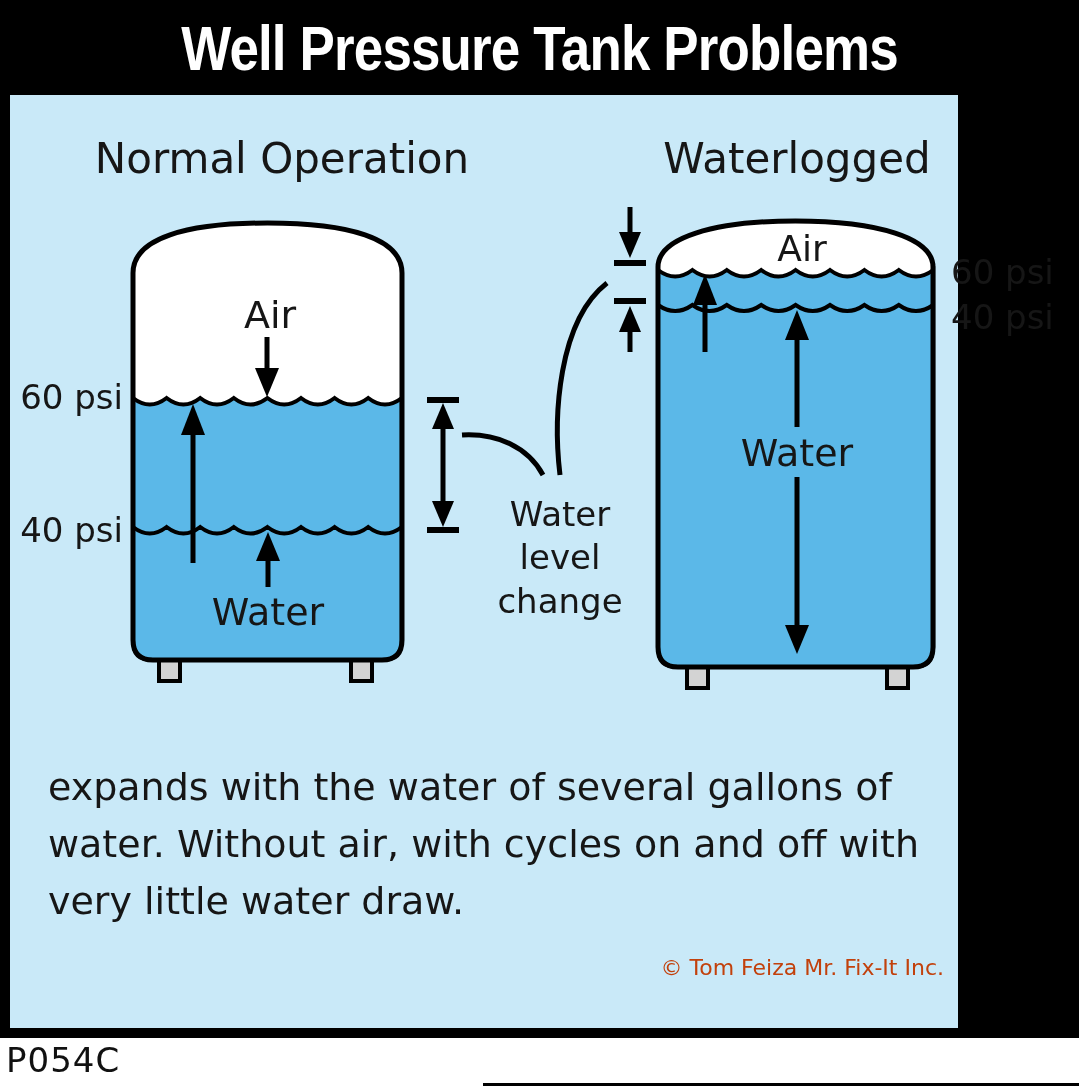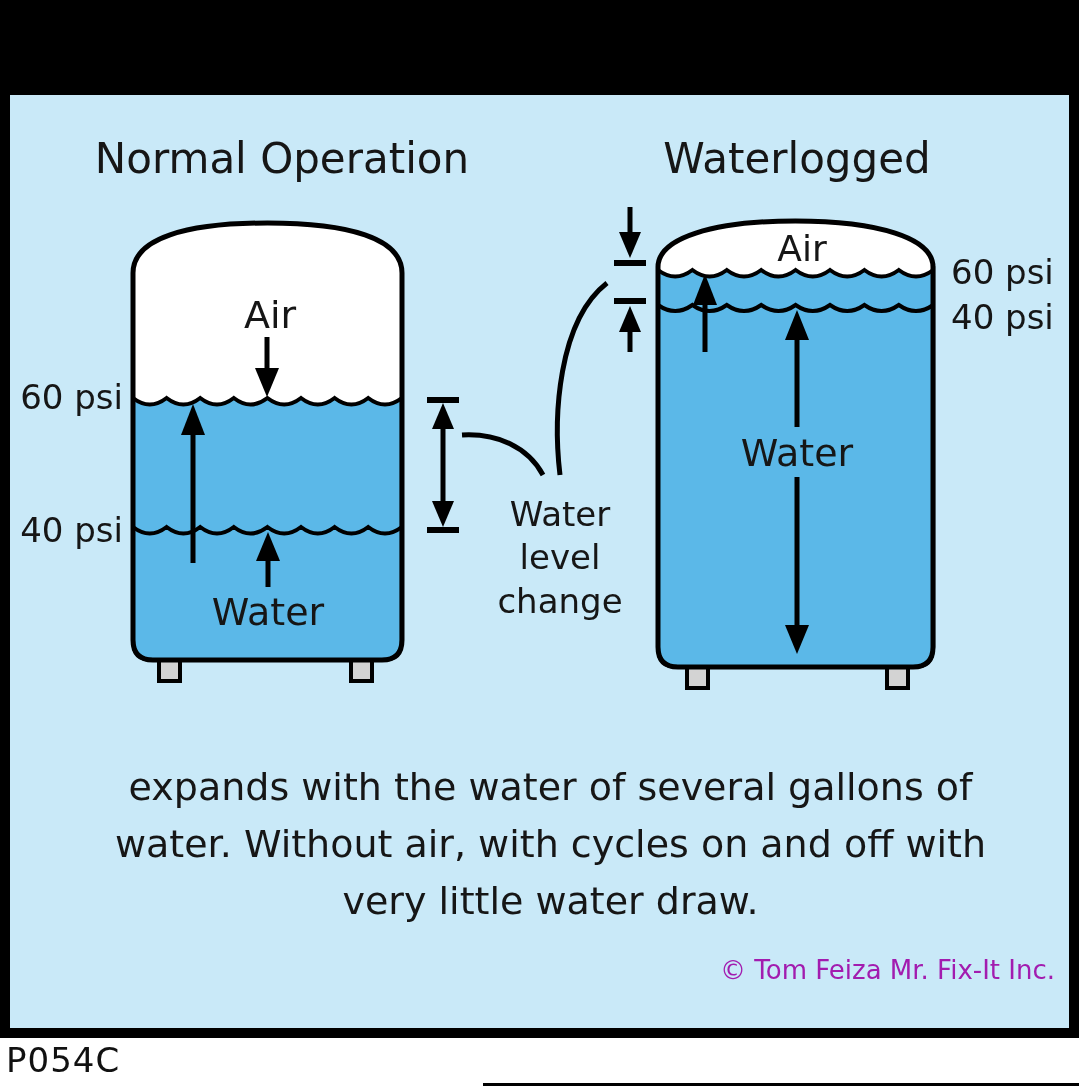--- a/index.html
+++ b/index.html
@@ -5,34 +5,37 @@
   html,body{margin:0;padding:0;}
   body{
     width:1079px;height:1086px;position:relative;overflow:hidden;
     background:#ffffff;font-family:"DejaVu Sans",sans-serif;
   }
   .board{position:absolute;top:0;left:0;width:1079px;height:1038px;background:#000;}
   .titlebar{position:absolute;top:0;left:0;width:1079px;height:95px;background:#000;
     display:flex;align-items:center;justify-content:center;}
   .title{color:#fff;font-family:"Liberation Sans",sans-serif;font-weight:bold;
     font-size:63px;transform:scaleX(0.84);transform-origin:center;white-space:nowrap;letter-spacing:-1px;}
-  .content{position:absolute;top:95px;left:10px;width:1059px;height:933px;background:#c9e9f8;text-align:center;}
+  .content{position:absolute;top:95px;left:10px;width:948px;height:933px;background:#c9e9f8;}
   .diagram-svg{position:absolute;top:0;left:0;}
   .caption{position:absolute;left:38px;top:664px;width:1005px;color:#161616;
     font-size:38px;line-height:57px;white-space:nowrap;}
-  .credit{position:absolute;right:14px;top:860px;color:#a21caf;font-size:26px;}
+  .credit{position:absolute;right:14px;top:860px;color:#c2410c;font-size:22px;}
   .footer{position:absolute;top:1038px;left:0;width:901px;height:48px;background:#fff;}
   .footer-code{position:absolute;left:6px;top:2px;color:#111;font-size:34px;letter-spacing:1px;}
   .bottom-line{position:absolute;left:483px;top:1083px;width:596px;height:3px;background:#000;}
   svg text{font-family:"DejaVu Sans",sans-serif;fill:#161616;}
 </style>
 </head>
 <body>
 
 <div class="board">
+  <div class="titlebar">
+    <div class="title">Well Pressure Tank Problems</div>
+  </div>
 
   <div class="content">
 
     <svg class="diagram-svg" width="1059" height="620" viewBox="0 0 1059 620">
 
       <text x="272" y="78" font-size="42" text-anchor="middle">Normal Operation</text>
 
       <rect x="149" y="560" width="21" height="26" stroke="#000" stroke-width="4" fill="#d3d3d3"></rect>
       <rect x="341" y="560" width="21" height="26" stroke="#000" stroke-width="4" fill="#d3d3d3"></rect>
 

